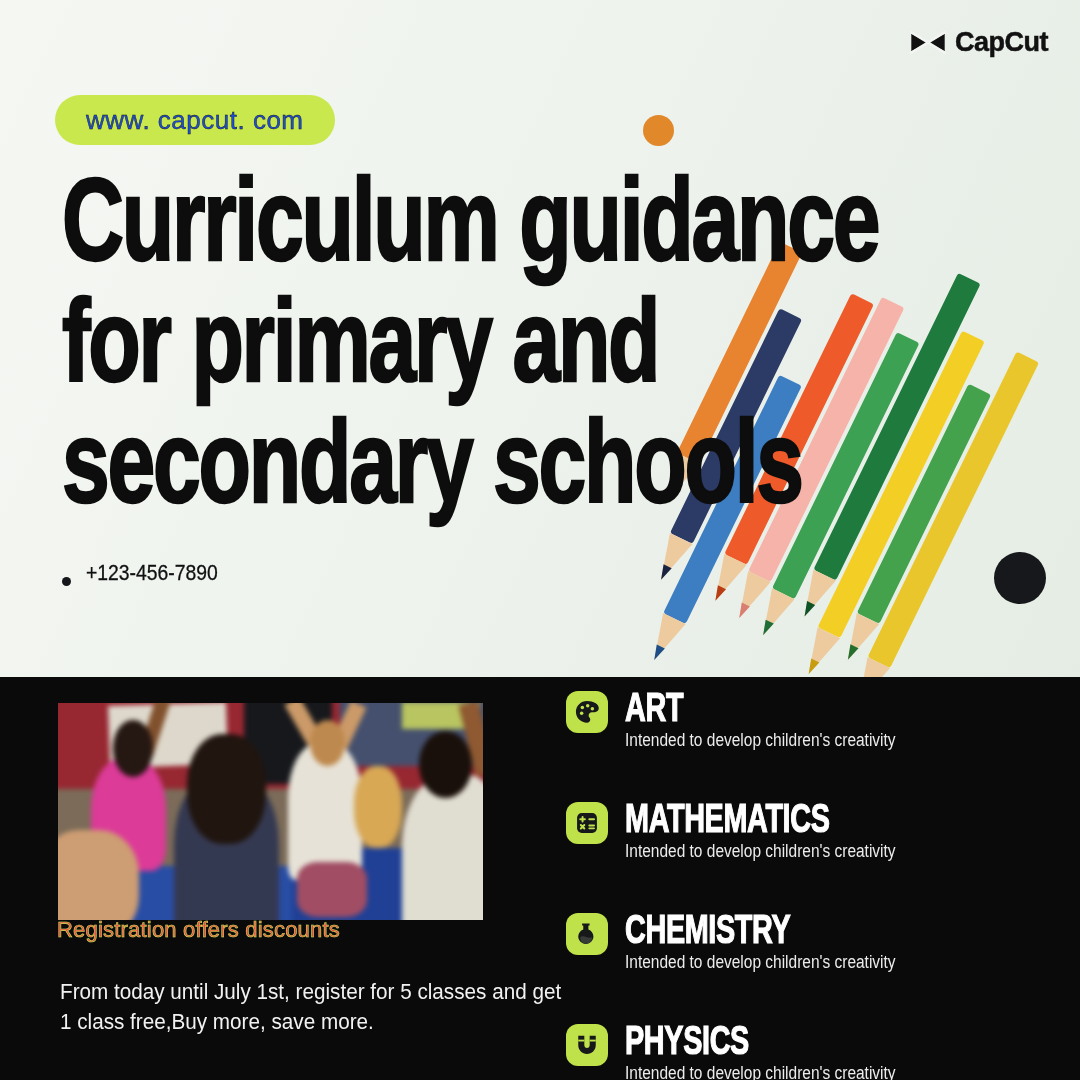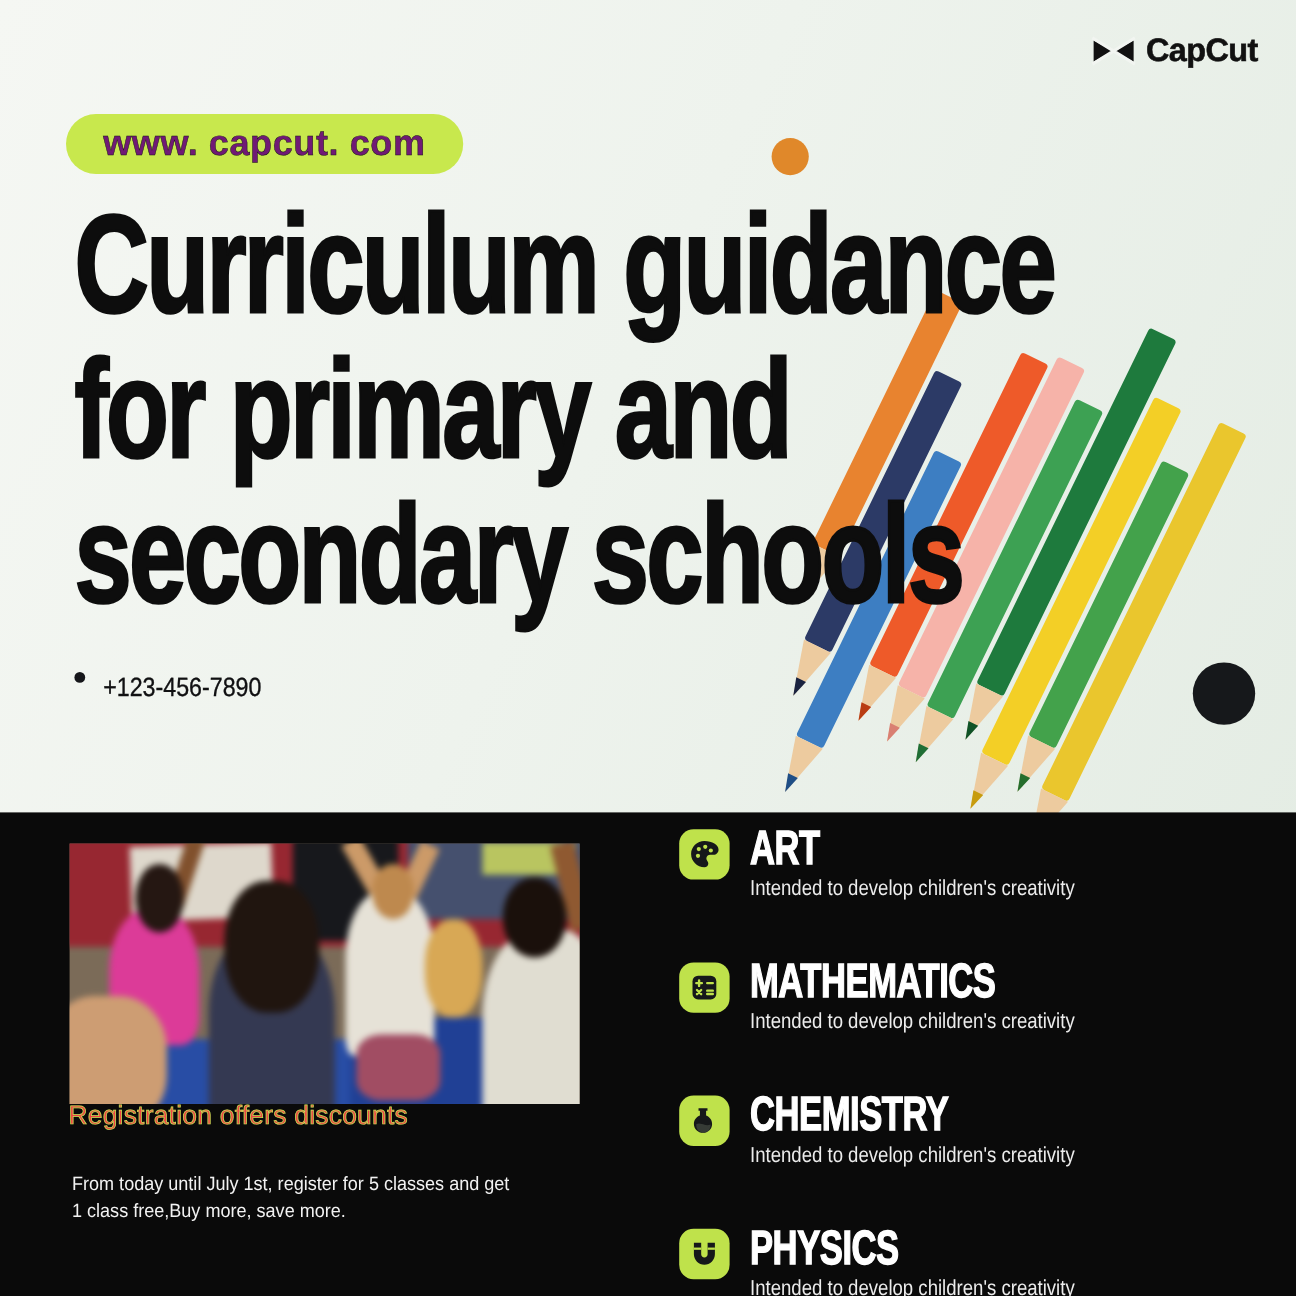--- a/index.html
+++ b/index.html
@@ -9,31 +9,31 @@
     background:linear-gradient(115deg,#f5f7f3 0%,#eef3ed 42%,#e2ebe2 100%);
     font-family:"Liberation Sans",sans-serif;color:#0d0d0d;
   }
   svg{overflow:visible;display:block;}
   
   .brand{position:absolute;top:27px;right:32px;display:flex;align-items:center;gap:9px;justify-content:space-between;}
   .brand-text{font-size:27px;font-weight:700;letter-spacing:-0.5px;-webkit-text-stroke:.5px #111;color:#111;}
   
   .pill{position:absolute;left:55px;top:95px;height:50px;border-radius:26px;
     background:#c8e84d;display:flex;align-items:center;padding:0 31px;}
-  .pill span{font-size:30px;letter-spacing:.5px;color:#701a75;font-weight:bold;-webkit-text-stroke:.4px #141414;}
+  .pill span{font-size:26px;letter-spacing:.5px;color:#1d4ed8;-webkit-text-stroke:.4px #141414;}
   
   .orange-dot{position:absolute;left:643px;top:115px;width:31px;height:31px;border-radius:50%;background:#e0882a;}
   .black-circle{position:absolute;left:994px;top:552px;width:52px;height:52px;border-radius:50%;background:#16181b;}
   
   .headline{position:absolute;left:62px;top:160px;margin:0;font-weight:700;}
   .hl{display:block;white-space:nowrap;font-size:116px;line-height:121px;letter-spacing:-3px;
     transform:scaleX(.74);transform-origin:0 0;-webkit-text-stroke:2.5px #0d0d0d;color:#0d0d0d;}
   
   .contacts{position:absolute;left:62px;top:560px;display:flex;align-items:center;gap:38px;}
-  .contact{display:flex;align-items:flex-start;}
+  .contact{display:flex;align-items:flex-end;}
   .cdot{width:9px;height:9px;border-radius:50%;background:#15161a;margin-right:15px;flex:none;}
   .contact .txt{display:inline-block;font-size:22px;color:#101012;transform:scaleX(.88);transform-origin:0 50%;white-space:nowrap;-webkit-text-stroke:.3px #101012;}
   
   .pencils{position:absolute;left:680px;top:244px;}
   
   .bottom{position:absolute;left:0;top:677px;width:1080px;height:403px;background:#0a0a0a;}
   
   .photo{position:absolute;left:58px;top:26px;width:425px;height:217px;overflow:hidden;background:#7b6b58;}
   .ph-art{position:absolute;inset:-6px;filter:blur(2.5px) saturate(1.12);}
   .ph-art div{position:absolute;}
@@ -55,21 +55,21 @@
   .k3h{left:59%;top:10%;width:8%;height:20%;background:#b98a55;border-radius:50%;}
   .k4{left:69%;top:30%;width:11%;height:36%;background:#d3a85e;border-radius:45%;}
   .k5{left:80%;top:34%;width:22%;height:70%;background:#e0ddd2;border-radius:45% 30% 0 0;}
   .k5h{left:84%;top:15%;width:12%;height:29%;background:#19100c;border-radius:50%;}
   .k5a{left:95%;top:2%;width:4.5%;height:32%;background:#8a5a36;transform:rotate(-14deg);}
   .k6{left:-3%;top:58%;width:23%;height:48%;background:#c99e78;border-radius:40%;}
   .k7{left:56%;top:72%;width:16%;height:24%;background:#9a4f63;border-radius:30%;}
   
   .offer-heading{position:absolute;left:57px;top:240px;margin:0;font-size:22px;font-weight:400;
     color:#ef4444;-webkit-text-stroke:.6px #c9e455;letter-spacing:.2px;}
-  .offer-body{position:absolute;left:60px;top:300px;margin:0;font-size:16px;line-height:1.35;color:#f2f2f2;}
+  .offer-body{position:absolute;left:60px;top:300px;margin:0;font-size:22px;line-height:1.35;color:#f2f2f2;}
   .offer-body span{display:inline-block;transform:scaleX(.94);transform-origin:0 50%;white-space:nowrap;}
   
   .subjects{position:absolute;left:566px;top:14px;display:flex;flex-direction:column;gap:51px;}
   .subject{display:flex;align-items:flex-start;}
   .sicon{width:42px;height:42px;border-radius:12px;background:#bfe24b;flex:none;
     display:flex;align-items:center;justify-content:center;}
   .stext{margin-left:17px;}
   .stitle{display:inline-block;font-size:40px;line-height:40px;font-weight:700;color:#fff;
     letter-spacing:-.5px;transform:scaleX(.72);transform-origin:0 0;white-space:nowrap;
     -webkit-text-stroke:1.2px #fff;margin-top:-4px;}

